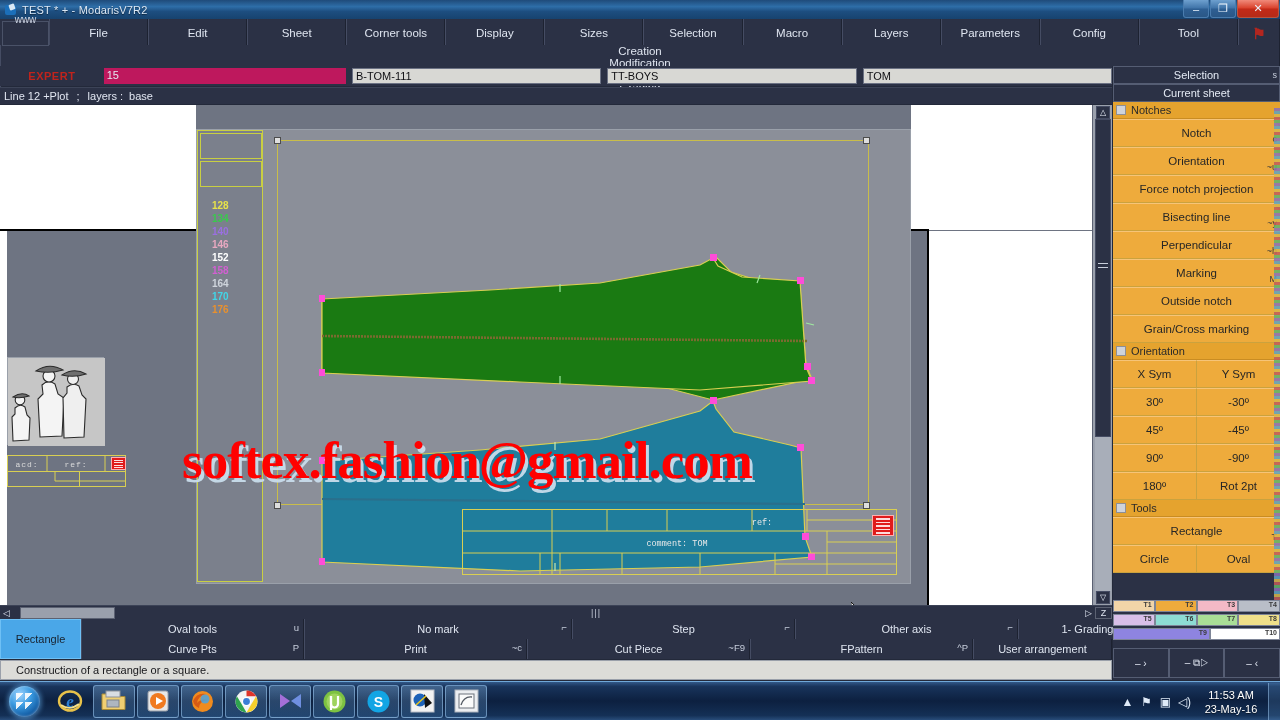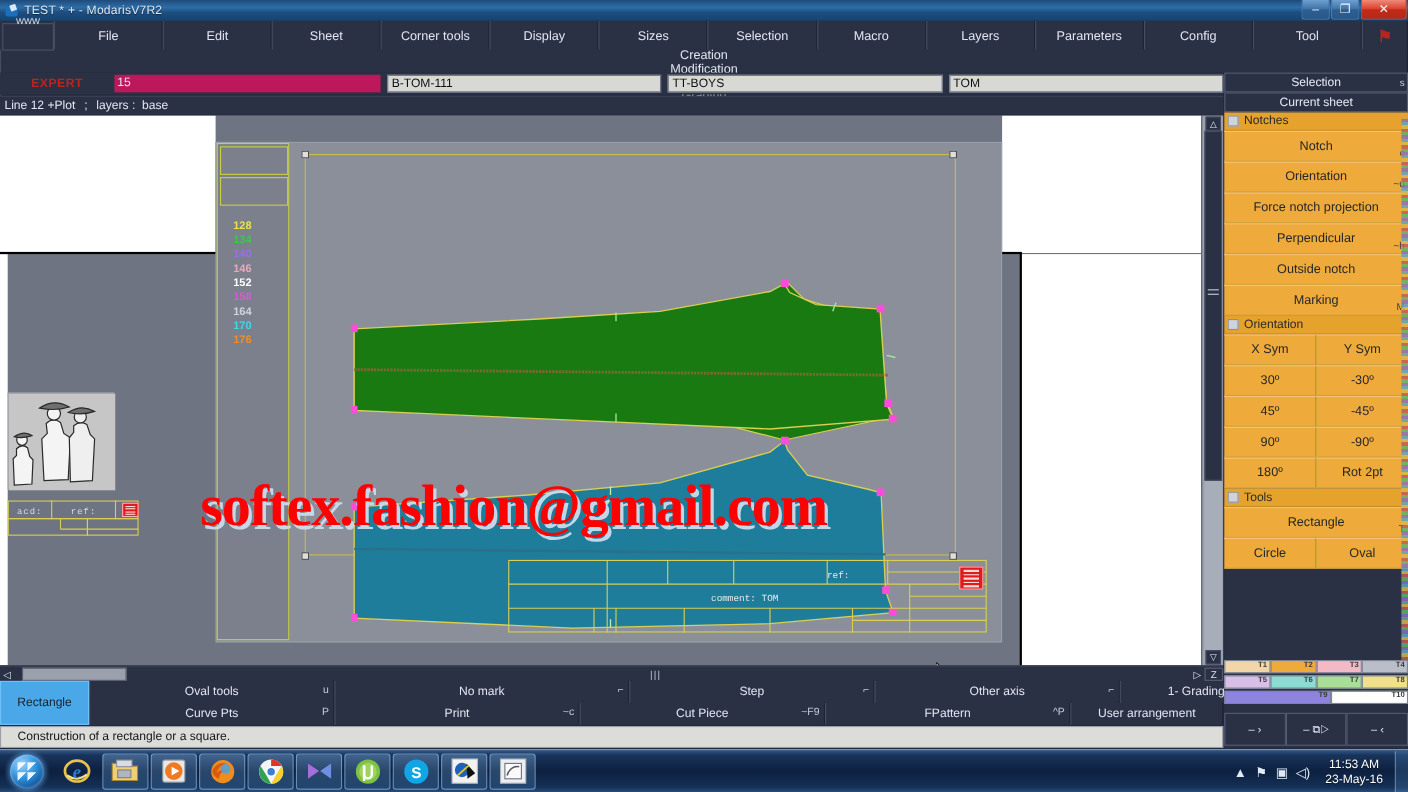--- a/index.html
+++ b/index.html
@@ -687,35 +687,47 @@
             <span class="corner"></span>
           </div>
         </div>
         <div class="rp-row">
           <div class="rp-btn">
             <span>Force notch projection</span>
           </div>
         </div>
         <div class="rp-row">
           <div class="rp-btn">
+            <span>Bisecting line</span>
+            <span class="key">~y</span>
+            <span class="corner"></span>
+          </div>
+        </div>
+        <div class="rp-row">
+          <div class="rp-btn">
             <span>Perpendicular</span>
             <span class="key">~h</span>
             <span class="corner"></span>
           </div>
         </div>
         <div class="rp-row">
           <div class="rp-btn">
-            <span>Outside notch</span>
-          </div>
-        </div>
-        <div class="rp-row">
-          <div class="rp-btn">
             <span>Marking</span>
             <span class="key">M</span>
             <span class="corner"></span>
+          </div>
+        </div>
+        <div class="rp-row">
+          <div class="rp-btn">
+            <span>Outside notch</span>
+          </div>
+        </div>
+        <div class="rp-row">
+          <div class="rp-btn">
+            <span>Grain/Cross marking</span>
           </div>
         </div>
         <div class="rp-group">
           <span class="rp-check"></span>
           <span>Orientation</span>
         </div>
         <div class="rp-row">
           <div class="rp-btn">
             <span>X Sym</span>
           </div>

